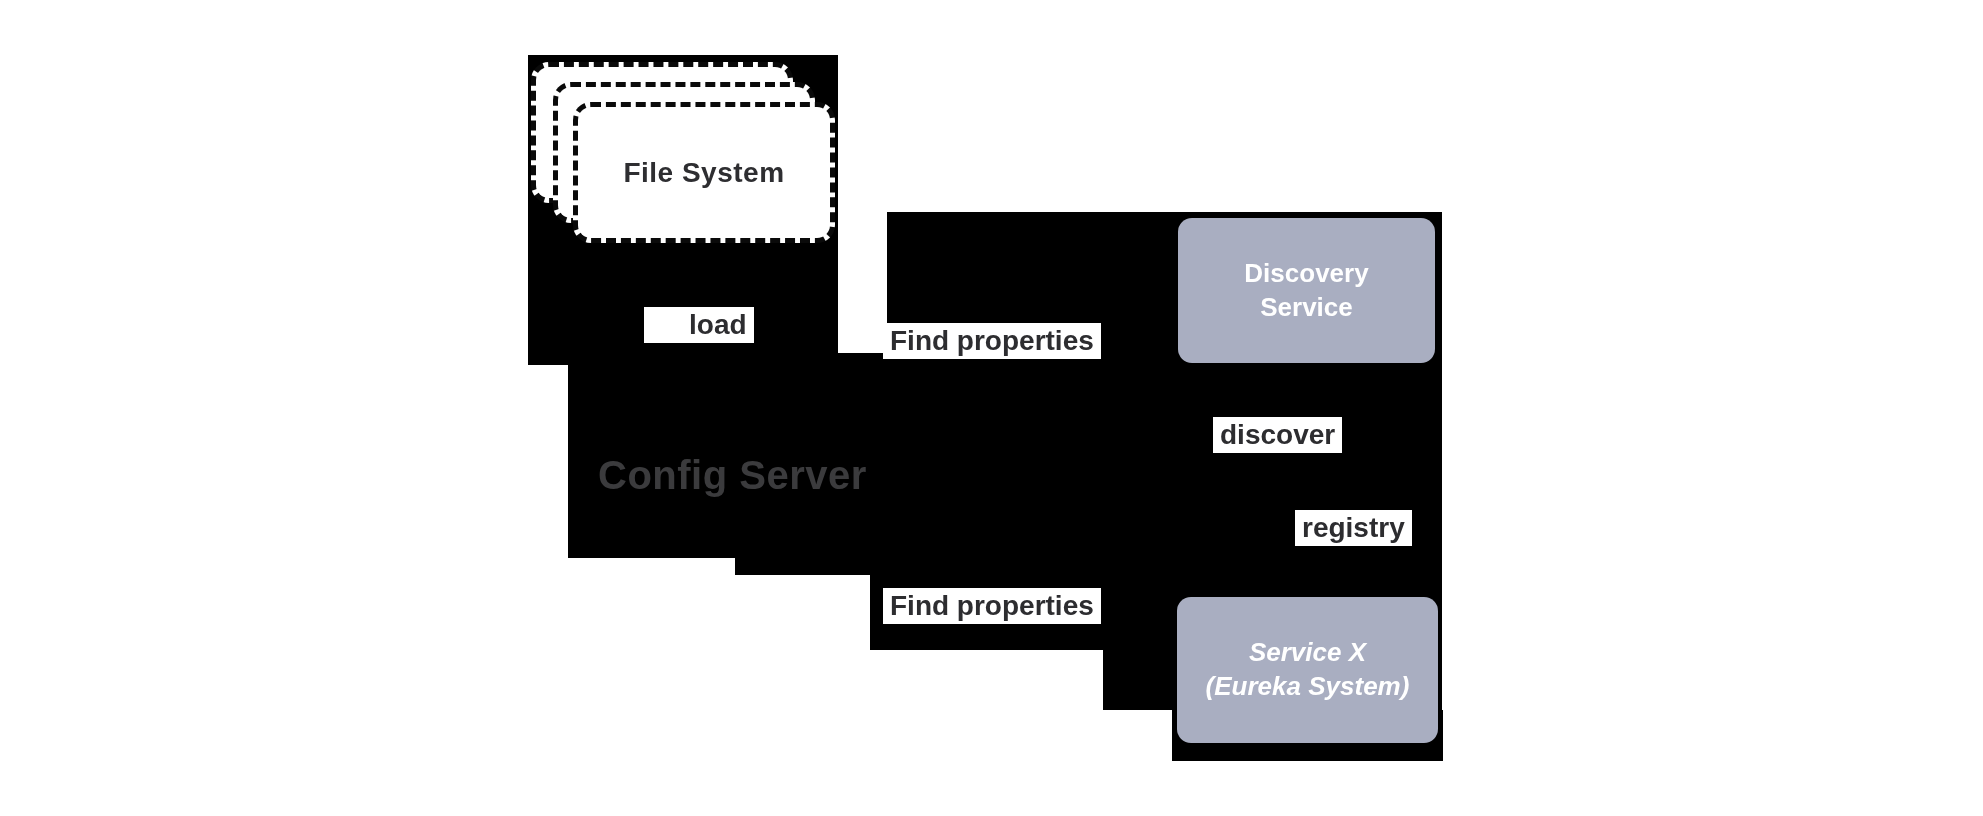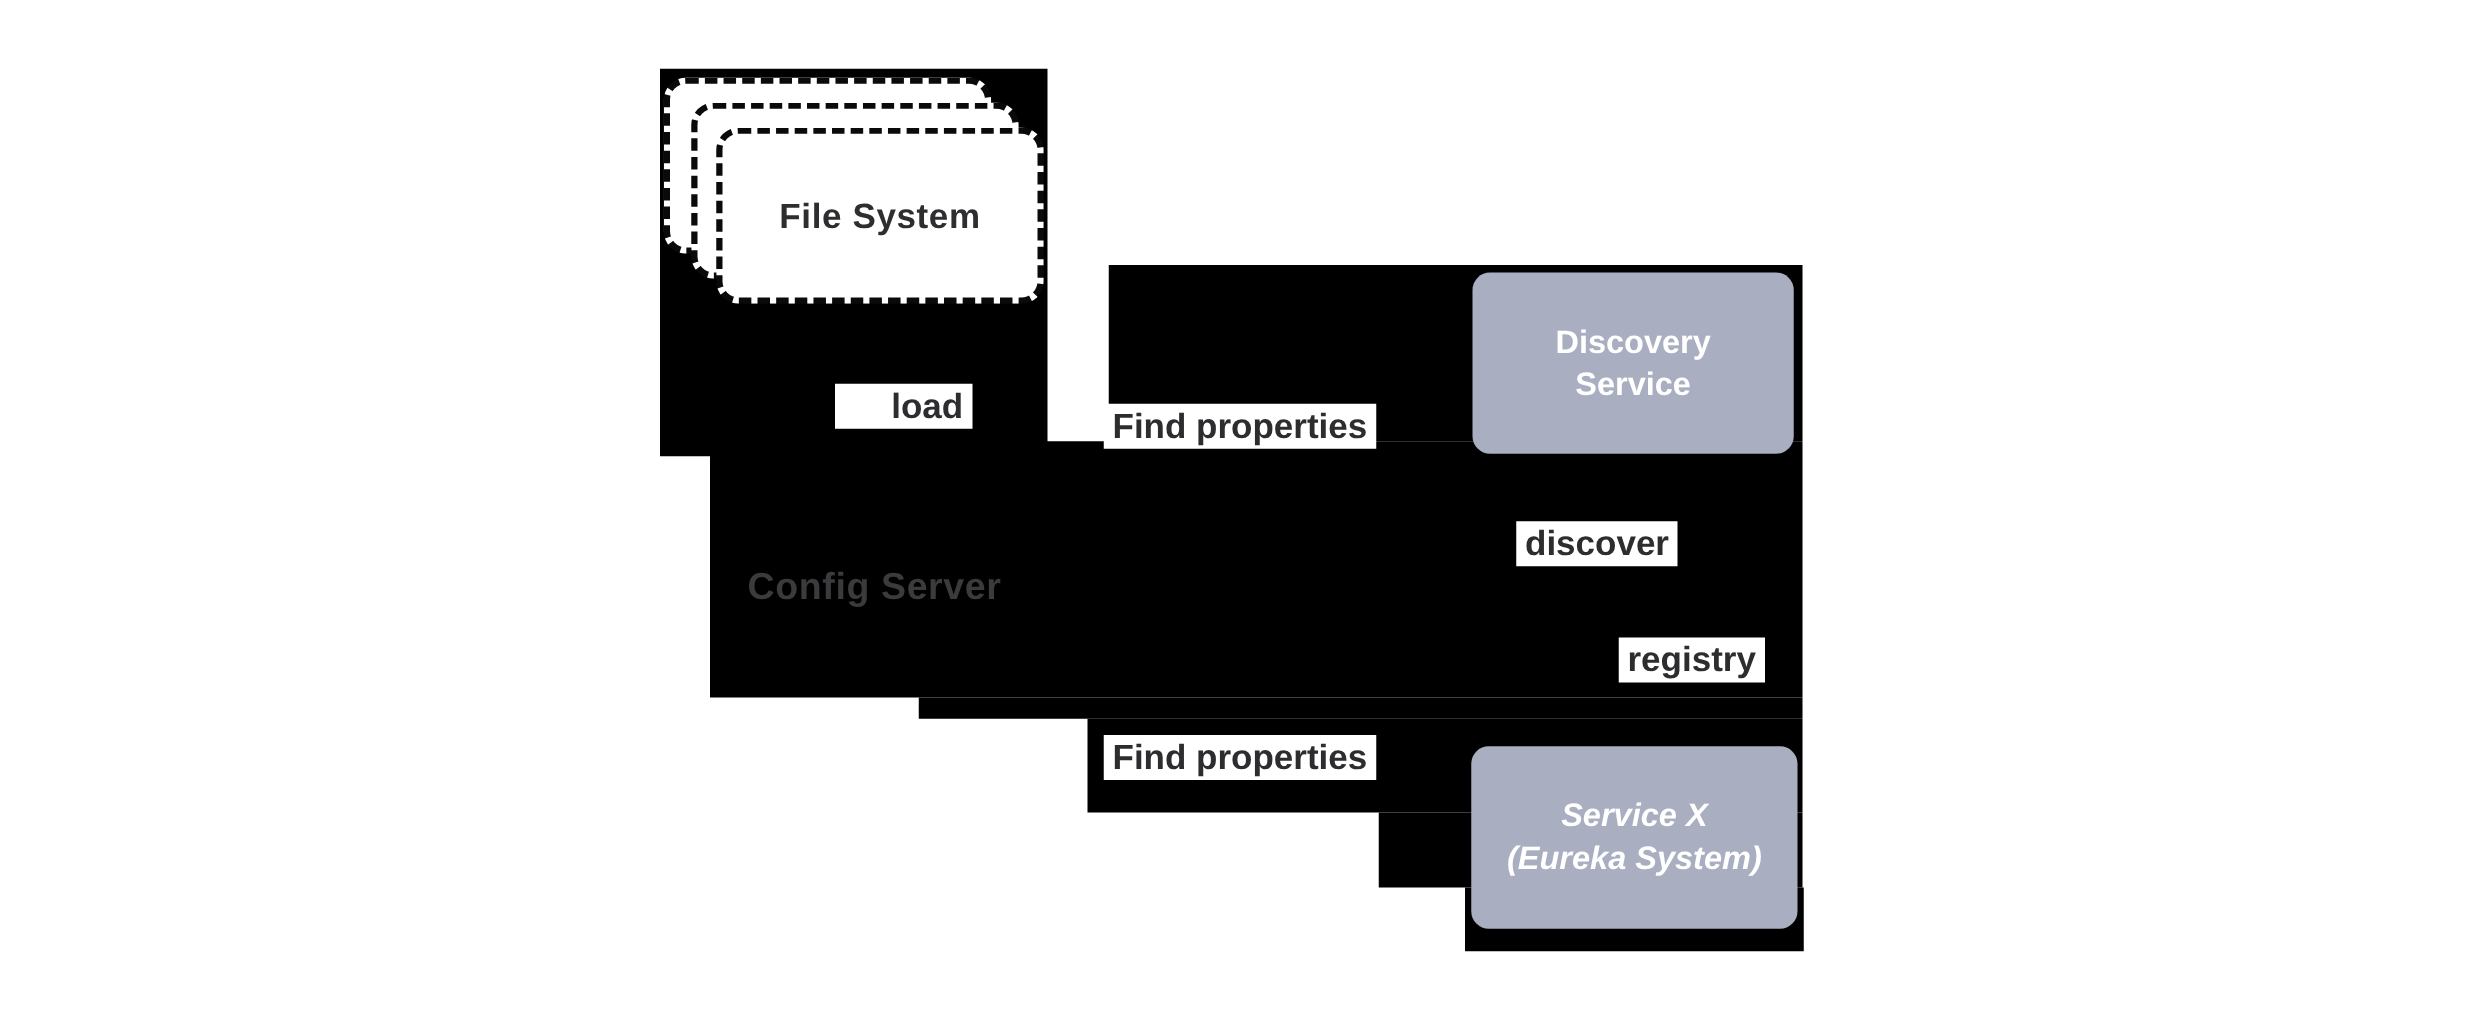--- a/index.html
+++ b/index.html
@@ -52,33 +52,33 @@
   .chip{
     position:absolute;
     background:#ffffff;
     color:#2d2d30;
     font-weight:bold;
     font-size:28px;
     line-height:1.2;
     padding:1px 7px;
     white-space:nowrap;
   }
-  .chip-load{left:668px;top:307px;padding-left:45px;}
+  .chip-load{left:644px;top:307px;padding-left:45px;}
   .chip-fp-top{left:883px;top:323px;}
   .chip-fp-bottom{left:883px;top:588px;}
   .chip-discover{left:1178px;top:417px;margin-left:35px;}
   .chip-registry{left:1295px;top:510px;}
 
   
   .config-title{
     position:absolute;
     left:598px;top:453px;
     color:#3b3b3d;
     font-weight:bold;
-    font-size:30px;
+    font-size:40px;
     letter-spacing:0.5px;
     white-space:nowrap;
   }
 </style>
 </head>
 <body>
 
 <div class="canvas">
 
   <div class="blk r1"></div>

